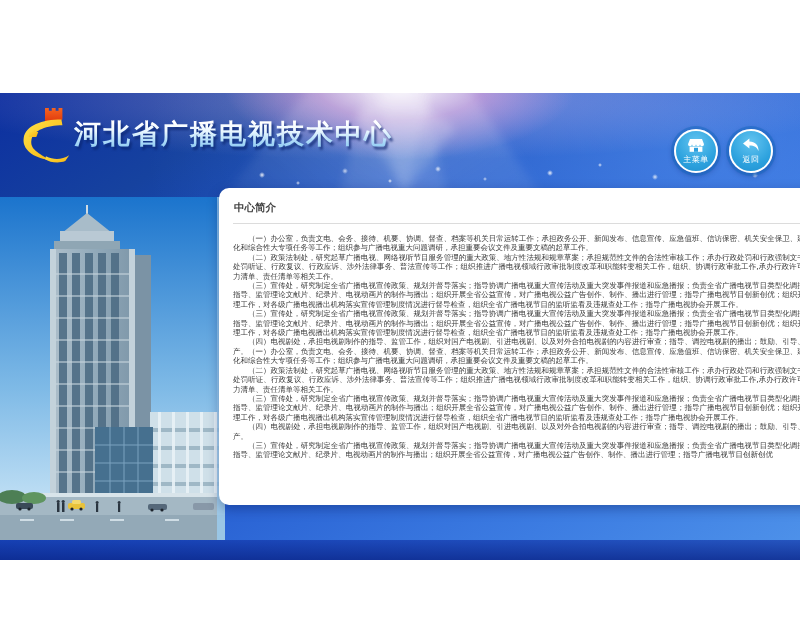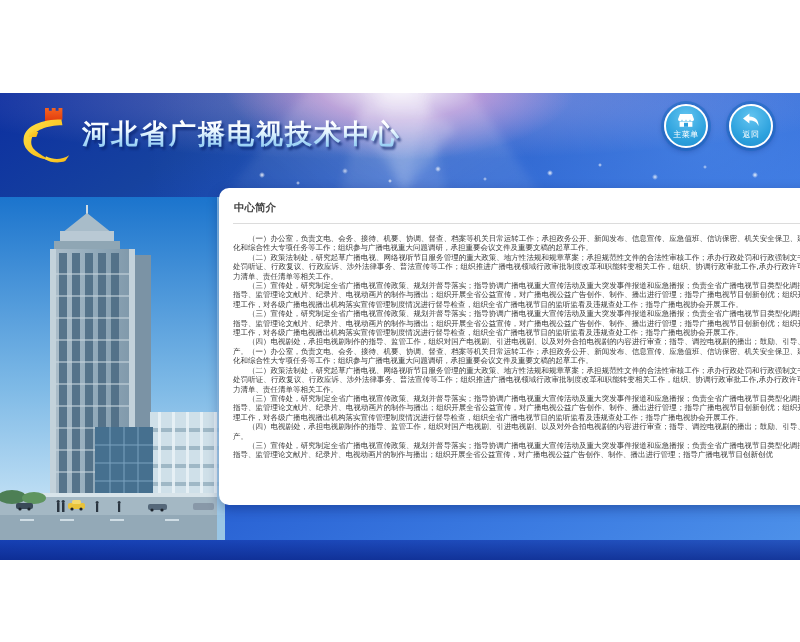--- a/index.html
+++ b/index.html
@@ -50,30 +50,30 @@
       radial-gradient(circle 1px at 160px 30px, rgba(255,255,255,.6), transparent 2px),
       radial-gradient(circle 2px at 215px 44px, rgba(255,255,255,.7), transparent 3px),
       radial-gradient(circle 1px at 265px 18px, rgba(255,255,255,.6), transparent 2px),
       radial-gradient(circle 2px at 305px 36px, rgba(255,255,255,.8), transparent 3px);
   }
   .bottom-band {
     position:absolute; left:0; bottom:0; width:100%; height:20px;
     background:linear-gradient(180deg, rgba(16,52,168,.65), rgba(10,38,140,.85));
   }
   
-  .titlebar { position:absolute; left:16px; top:12px; display:flex; align-items:center; gap:8px; }
+  .titlebar { position:absolute; left:16px; top:12px; display:flex; align-items:center; }
   .logo { width:58px; height:58px; display:block; }
   .title {
     margin:0; font-size:27px; font-weight:bold; letter-spacing:2px; white-space:nowrap;
     background:linear-gradient(180deg,#ffffff 18%,#eaf7ff 42%,#a9d9f8 72%,#7fc2ef 100%);
     -webkit-background-clip:text; background-clip:text; color:transparent;
     filter:drop-shadow(2px 3px 1px rgba(8,35,110,.7));
   }
   
-  .topnav { position:absolute; right:27px; top:11px; display:flex; gap:21px; }
+  .topnav { position:absolute; right:27px; top:36px; display:flex; gap:11px; }
   .nav-btn {
     width:44px; height:44px; border-radius:50%; box-sizing:border-box;
     background:radial-gradient(circle at 50% 28%, #63c4f0, #2da2de 62%, #1f8ecf 100%);
     border:2px solid #ffffff;
     box-shadow:0 0 0 3px rgba(25,105,195,.55), 0 2px 6px rgba(0,25,90,.45);
     display:flex; flex-direction:column; align-items:center; justify-content:center;
     cursor:pointer;
   }
   .btn-icon { line-height:0; }
   .btn-icon svg { width:20px; height:16px; display:block; }

